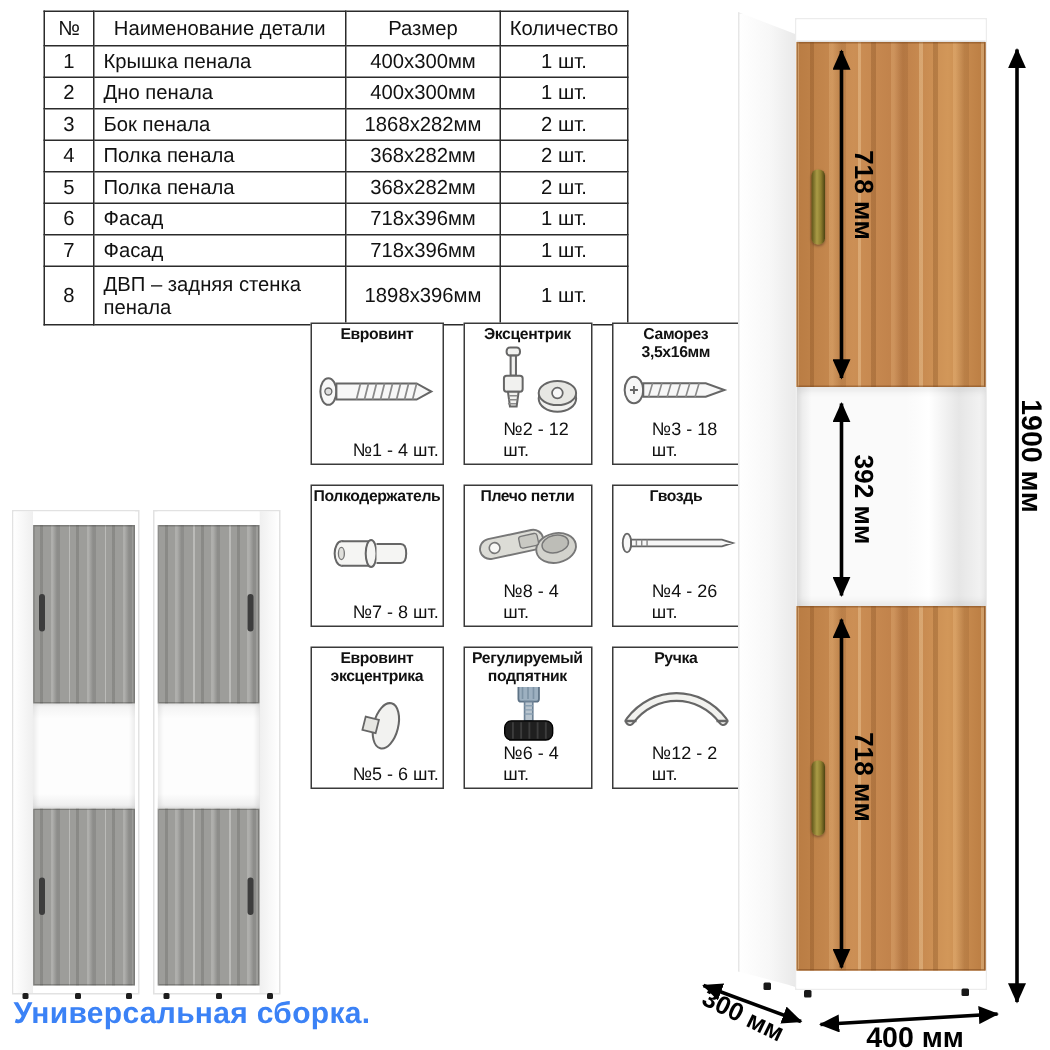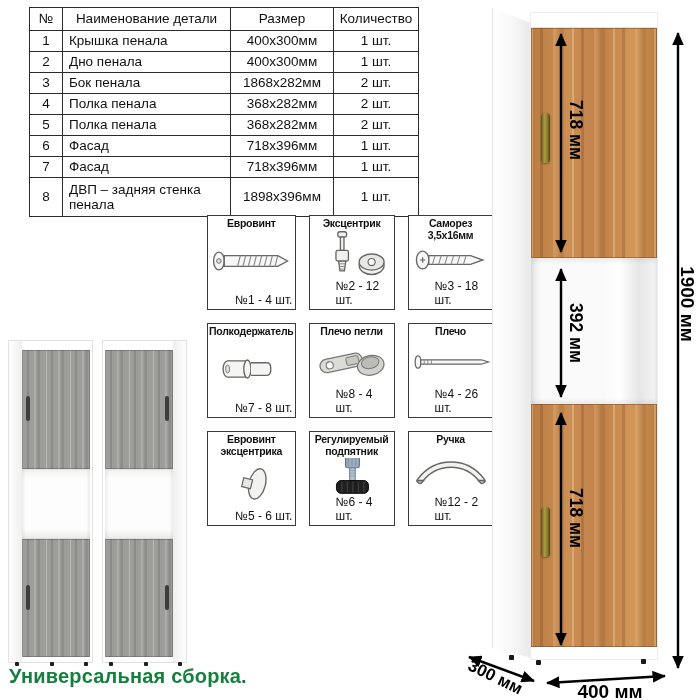--- a/index.html
+++ b/index.html
@@ -87,21 +87,21 @@
   .bc-door  .bhandle{ top:85px; }
   .bc-door2 .bhandle{ top:103px; }
   .bfoot{ position:absolute; width:5px; height:5px; background:#181818; border-radius:1px; }
 
   
   .dims{ position:absolute; left:0; top:0; pointer-events:none; }
   .dims text{ font-family:"Liberation Sans", sans-serif; font-weight:bold; fill:#000; }
 
   
   .sheet-title{ position:absolute; left:9px; top:665px; font-size:20px; font-weight:bold;
-                color:#15803d; letter-spacing:.2px; }
+                color:#3b82f6; letter-spacing:.2px; }
 
   
   .hw-icon svg{ display:block; }
 </style>
 </head>
 <body>
 
 <div class="canvas">
 
   <table class="parts">
@@ -249,21 +249,21 @@
             <ellipse cx="66" cy="30" rx="10" ry="6.5" fill="#bdbdb7" stroke="#777" stroke-width="1.1"></ellipse>
             <rect x="40" y="19" width="14" height="9" rx="2" fill="#c9c9c3" stroke="#777" stroke-width="1"></rect>
           </g>
         </svg>
       </div>
       <div class="hw-count">№8 - 4 шт.</div>
     </div>
 
 
     <div class="hw-cell">
-      <div class="hw-title">Плечо</div>
+      <div class="hw-title">Гвоздь</div>
       <div class="hw-icon">
         <svg width="82" height="26" viewBox="0 0 92 28">
           <g stroke="#666" fill="#f7f7f7" stroke-width="1.4">
             <ellipse cx="9" cy="14" rx="3.2" ry="7"></ellipse>
             <path d="M12 11.5 H80 L88 14 L80 16.5 H12 Z"></path>
           </g>
           <path d="M16 11.5 v5 M20 11.5 v5 M24 11.5 v5" stroke="#8a8a8a" stroke-width="1.1"></path>
         </svg>
       </div>
       <div class="hw-count">№4 - 26 шт.</div>

